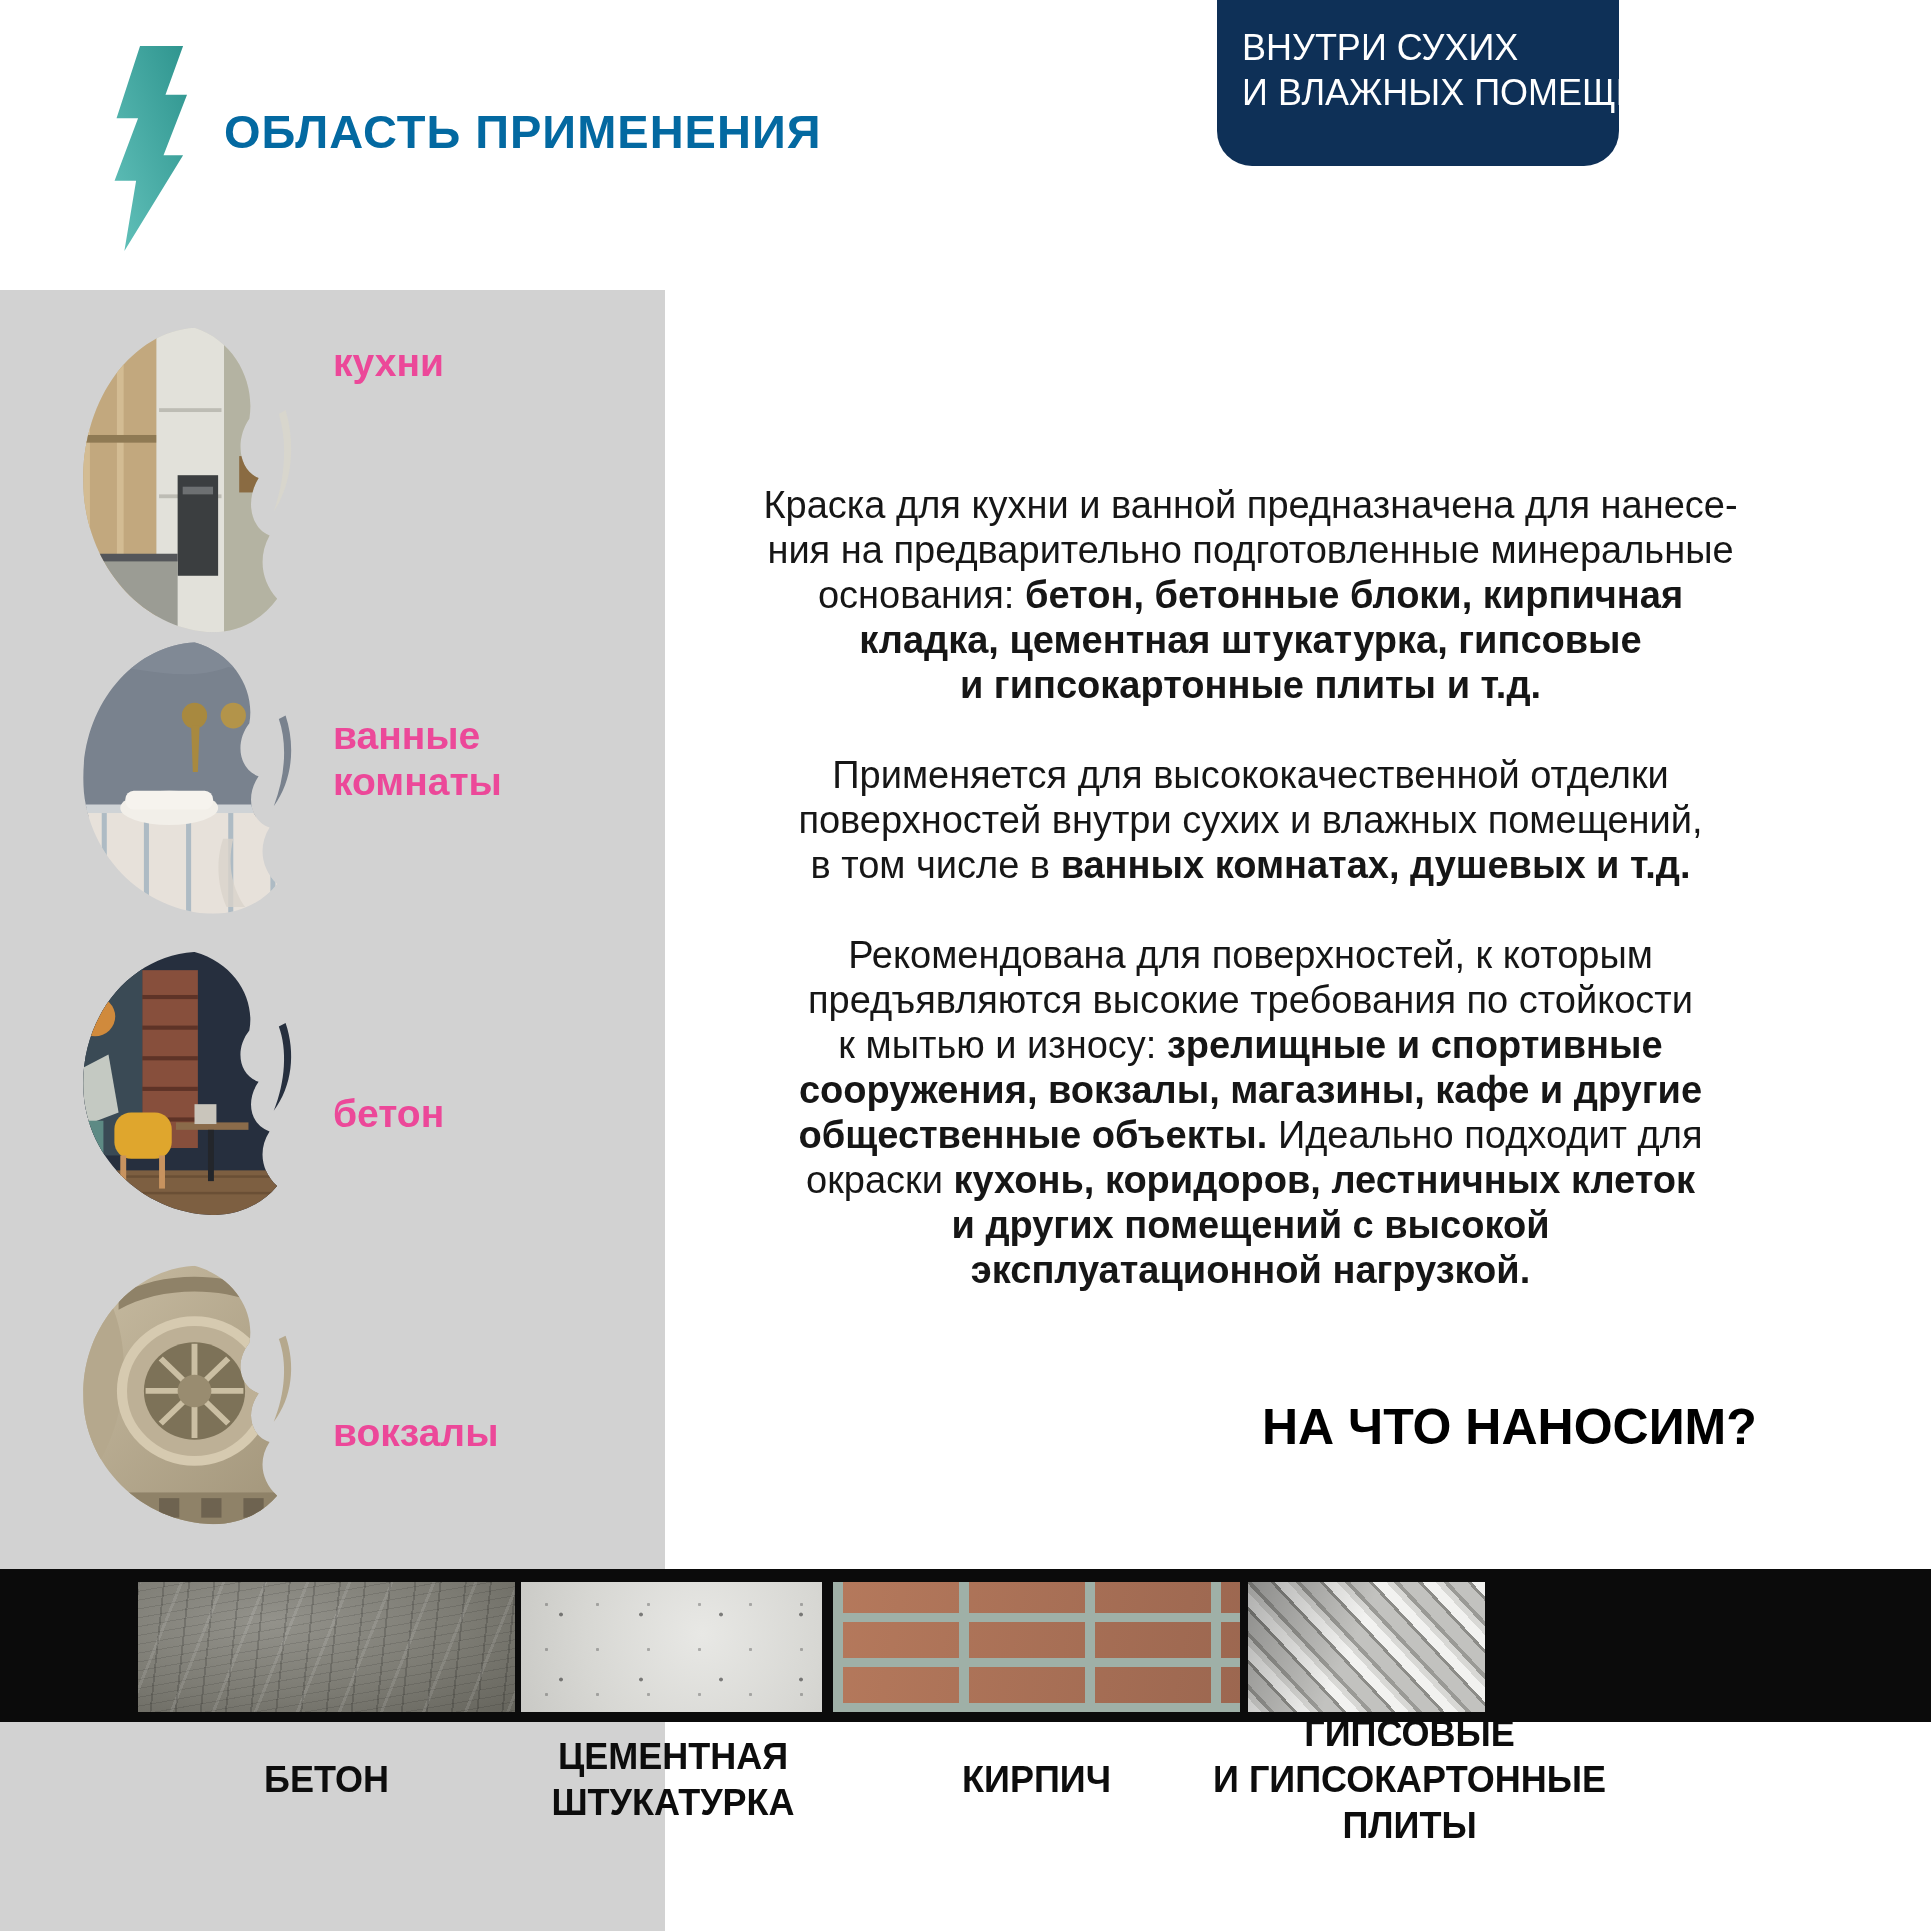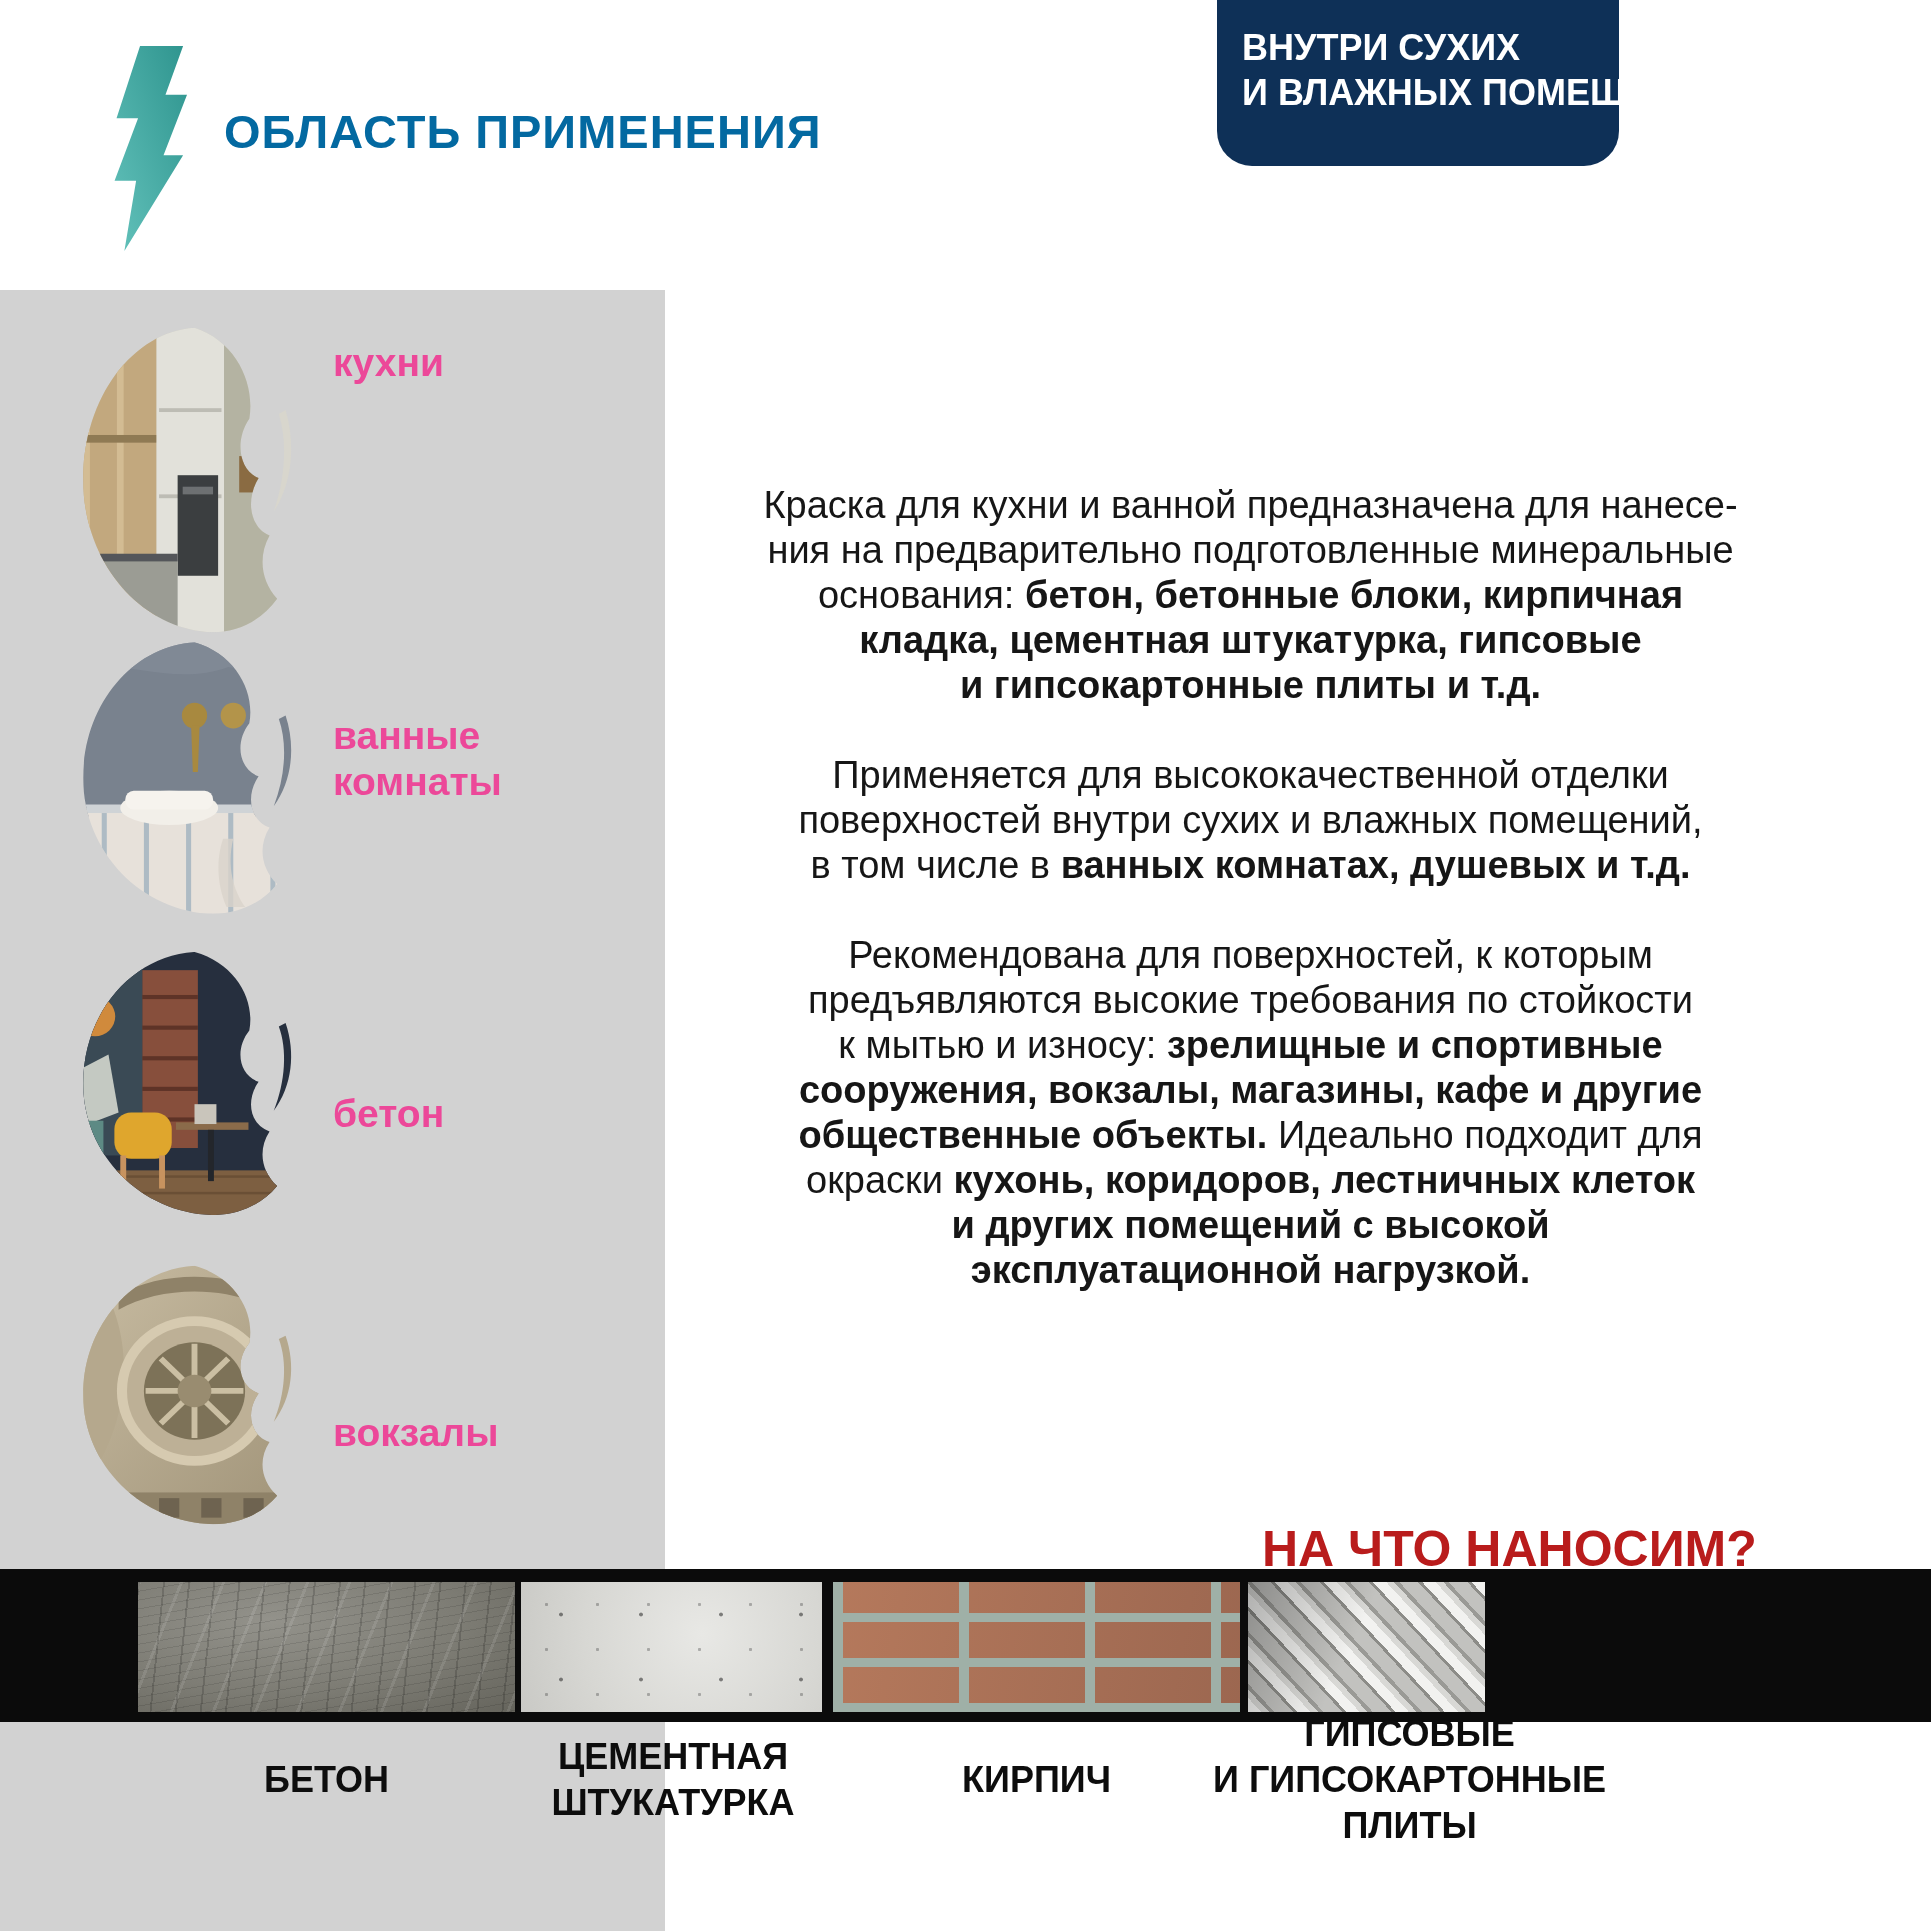--- a/index.html
+++ b/index.html
@@ -11,21 +11,21 @@
   #logo{position:absolute;left:95px;top:46px;width:93px;height:205px;}
   #page-title{
     position:absolute;left:224px;top:104px;font-size:47px;font-weight:700;
     letter-spacing:1px;color:#0369a1;white-space:nowrap;
   }
   #scope-badge{
     position:absolute;left:1217px;top:0;width:402px;height:166px;
     background:#0E3057;border-radius:0 0 35px 35px;color:#fff;
     box-sizing:border-box;padding:25px 0 0 25px;
   }
-  #scope-badge .bl{font-size:36px;font-weight:700;line-height:45px;white-space:nowrap;}
+  #scope-badge .bl{font-size:36px;font-weight:400;line-height:45px;white-space:nowrap;}
   
   #left-panel{position:absolute;left:0;top:290px;width:665px;height:1641px;background:#D2D2D2;}
   .blob{position:absolute;left:68px;}
   #blob-kitchen {top:322px;width:253px;height:316px;}
   #blob-bath    {top:637px;width:253px;height:282px;}
   #blob-cafe    {top:947px;width:253px;height:273px;}
   #blob-station {top:1261px;width:253px;height:268px;}
   .app-label{
     position:absolute;left:333px;font-size:39px;font-weight:700;line-height:46px;color:#ec4899;
   }
@@ -35,22 +35,22 @@
   #lbl-station{top:1410px;}
   
   #paragraphs{
     position:absolute;left:666px;top:483px;width:1139px;text-align:center;
     font-size:38px;line-height:45px;color:#161616;padding-left:15px;
   }
   #paragraphs p{margin:0 0 45px 0;}
   #paragraphs b{font-weight:700;}
   
   #surfaces-heading{
-    position:absolute;left:1262px;top:1520px;font-size:50px;font-weight:700;
-    color:#b91c1c;white-space:nowrap;
+    position:absolute;left:1262px;top:1398px;font-size:50px;font-weight:700;
+    color:#000000;white-space:nowrap;
   }
   #strip{position:absolute;left:0;top:1569px;width:1931px;height:153px;background:#0B0B0B;}
   .tex{position:absolute;top:1582px;height:130px;}
   #tex-concrete{left:138px;width:377px;
     background:
       repeating-linear-gradient(112deg, rgba(255,255,255,.10) 0 2.9px, rgba(255,255,255,0) 2.9px 39px),
       repeating-linear-gradient(96deg, rgba(0,0,0,.16) 0 1.9px, rgba(0,0,0,0) 1.9px 25px),
       repeating-linear-gradient(170deg, rgba(0,0,0,.10) 0 1px, rgba(0,0,0,0) 1px 8.7px),
       radial-gradient(ellipse at 35% 30%, #93928b 0%, #7d7c74 55%, #65645c 100%);
   }

